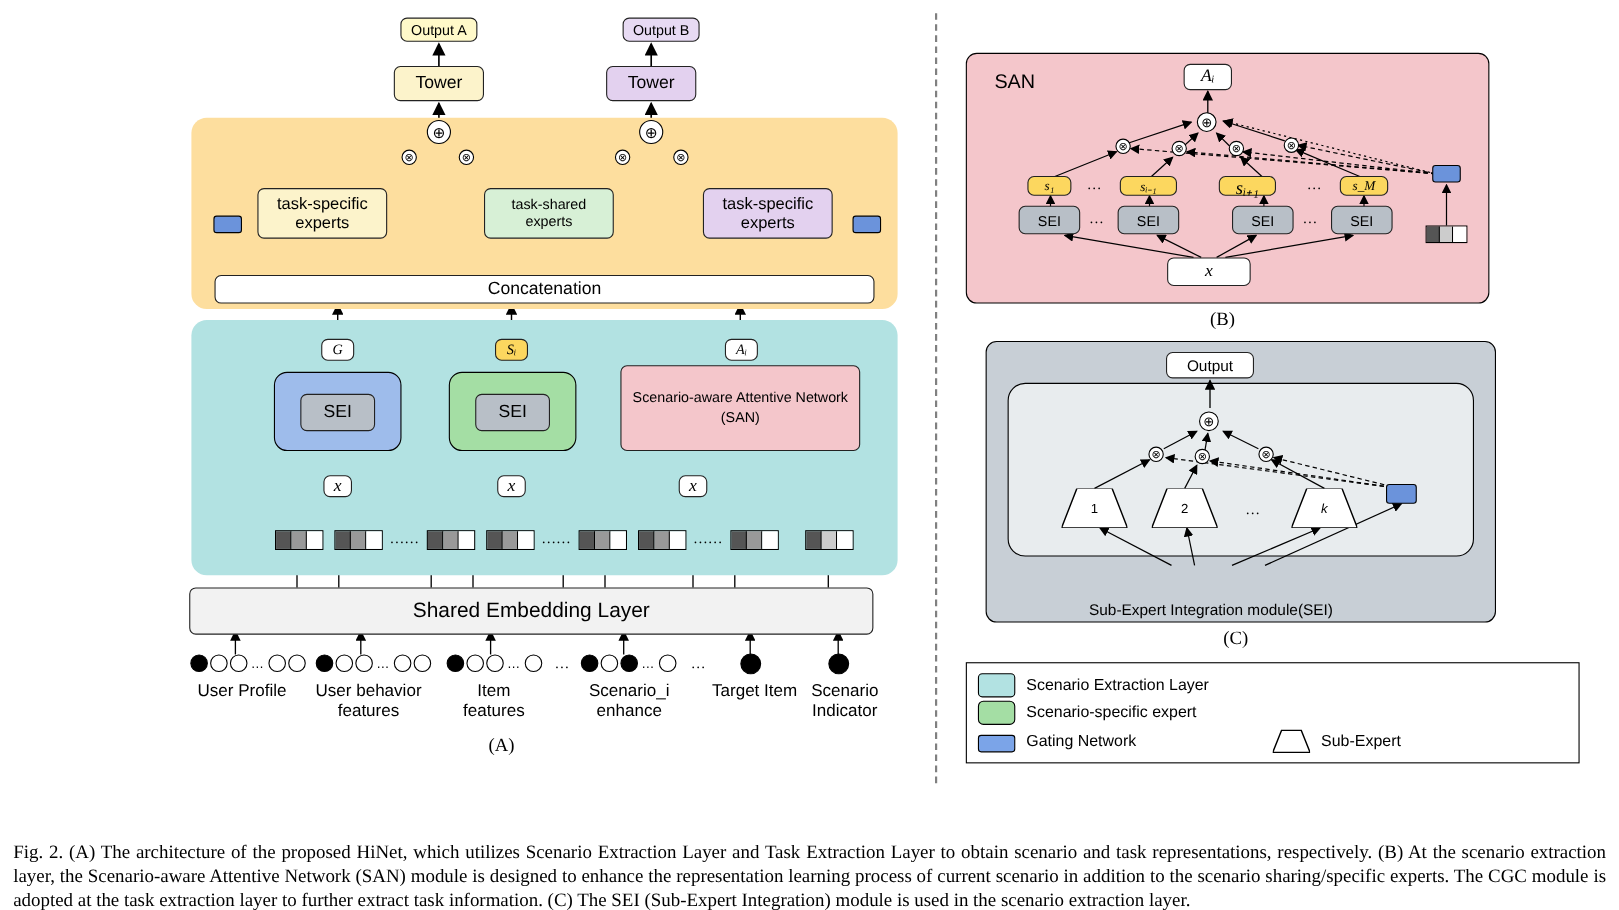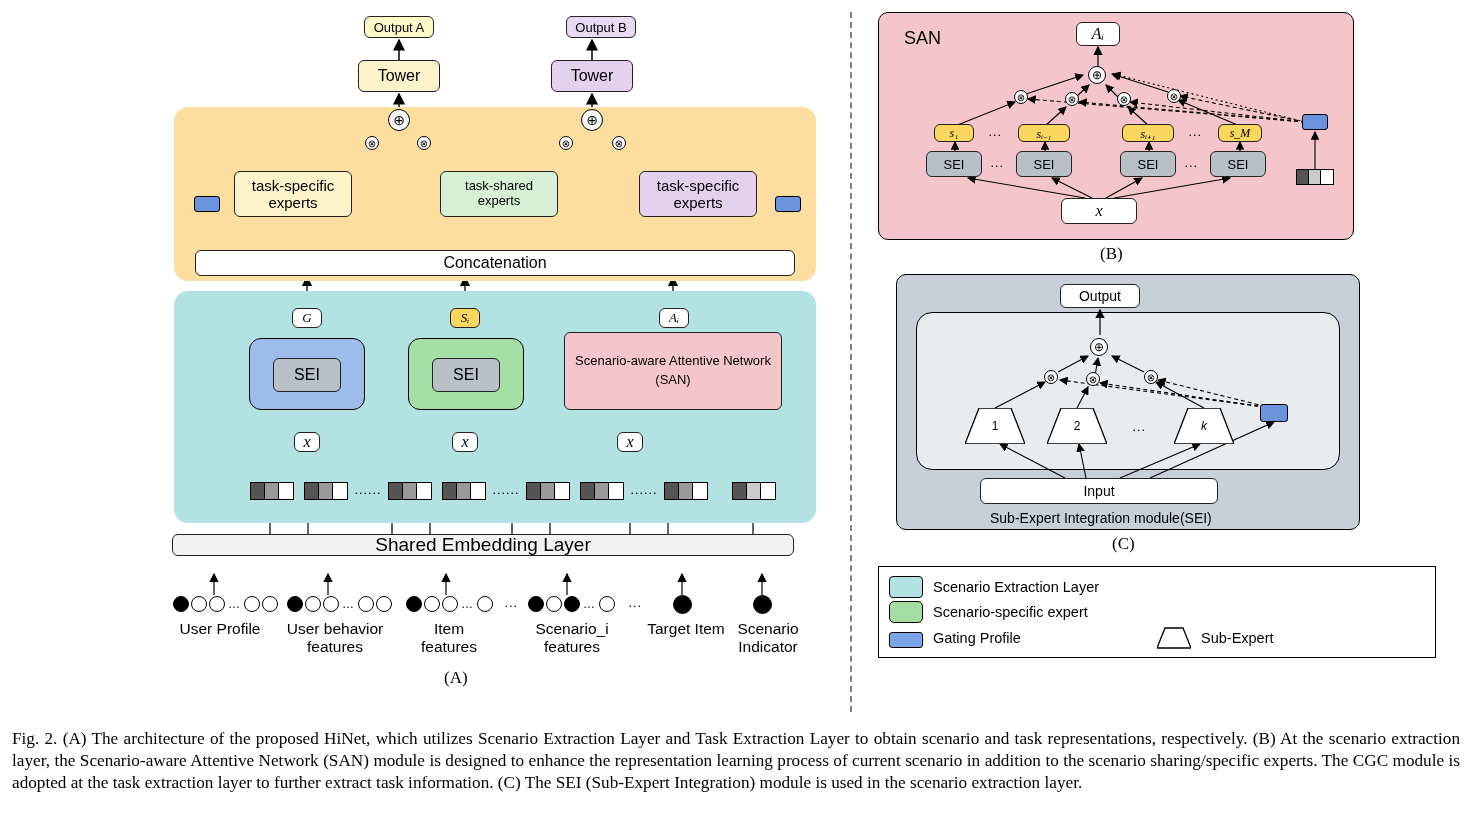--- a/index.html
+++ b/index.html
@@ -29,20 +29,21 @@
   }
   .divider .dash {
     border-left: 2px dashed #808080;
     height: 700px;
     width: 0;
   }
   .panel-right {
     position: relative;
     flex: 1;
     height: 700px;
+    margin-top: 36px;
   }
   
   .abs { position: absolute; }
   .box {
     border: 1.5px solid #222;
     border-radius: 6px;
     text-align: center;
     font-family: Arial, Helvetica, sans-serif;
     display: flex;
     align-items: center;
@@ -337,21 +338,21 @@
       </div>
 
       <div class="abs" style="left:720px; top:470px;">
         <div class="feat-strip">
             <div class="c-dk"></div>
             <div class="c-lg"></div>
             <div class="c-wh"></div>
           </div>
       </div>
 
-      <div class="abs box fill-shared-emb" style="left:160px;top:522px;width:622px;height:22px;font-size:19px;">Shared Embedding Layer</div>
+      <div class="abs box fill-shared-emb" style="left:160px;top:522px;width:622px;height:43px;font-size:19px;">Shared Embedding Layer</div>
 
       <div class="abs" style="left:160px;top:582px;">
         <span class="dotcirc filled"></span><span class="dotcirc open"></span><span class="dotcirc open"></span><span class="dots3">…</span><span class="dotcirc open"></span><span class="dotcirc open"></span>
       </div>
       <div class="abs" style="left:274px;top:582px;">
         <span class="dotcirc filled"></span><span class="dotcirc open"></span><span class="dotcirc open"></span><span class="dots3">…</span><span class="dotcirc open"></span><span class="dotcirc open"></span>
       </div>
       <div class="abs" style="left:393px;top:582px;">
         <span class="dotcirc filled"></span><span class="dotcirc open"></span><span class="dotcirc open"></span><span class="dots3">…</span><span class="dotcirc open"></span>
       </div>
@@ -362,21 +363,21 @@
       <div class="abs smalltxt" style="left:616px;top:583px;">…</div>
       <div class="abs" style="left:660px;top:582px;"><span class="dotcirc filled" style="width:19px;height:19px;"></span></div>
       <div class="abs" style="left:740px;top:582px;"><span class="dotcirc filled" style="width:19px;height:19px;"></span></div>
 
       <div class="abs lbl" style="left:158px;top:608px;width:100px;">User Profile</div>
       <div class="abs lbl" style="left:268px;top:608px;width:110px;white-space:pre;">User behavior
 features</div>
       <div class="abs lbl" style="left:392px;top:608px;width:90px;white-space:pre;">Item
 features</div>
       <div class="abs lbl" style="left:510px;top:608px;width:100px;white-space:pre;">Scenario_i
-features</div>
+enhance</div>
       <div class="abs lbl" style="left:626px;top:608px;width:96px;">Target Item</div>
       <div class="abs lbl" style="left:716px;top:608px;width:80px;white-space:pre;">Scenario
 Indicator</div>
 
       <div class="abs panel-letter" style="left:432px;top:656px;">(A)</div>
     </div>
 
     <div class="divider">
         <div class="dash"></div>
       </div>
@@ -432,21 +433,21 @@
       <div class="abs tiny-circle-sym" style="left:257px;top:80px;">⊗</div>
       <div class="abs tiny-circle-sym" style="left:307px;top:77px;">⊗</div>
 
       <div class="abs box fill-yellow-si" style="left:74px;top:112px;width:40px;height:18px;font-size:12px;">
           <span class="math">s₁</span>
         </div>
       <div class="abs smalltxt" style="left:128px;top:112px;">…</div>
       <div class="abs box fill-yellow-si" style="left:158px;top:112px;width:52px;height:18px;font-size:12px;">
           <span class="math">sᵢ₋₁</span>
         </div>
-      <div class="abs box fill-yellow-si" style="left:262px;top:112px;width:52px;height:18px;font-size:12px;">
+      <div class="abs box fill-yellow-si" style="left:248px;top:112px;width:52px;height:18px;font-size:17px;">
           <span class="math">sᵢ₊₁</span>
         </div>
       <div class="abs smalltxt" style="left:328px;top:112px;">…</div>
       <div class="abs box fill-yellow-si" style="left:358px;top:112px;width:44px;height:18px;font-size:12px;">
           <span class="math">s_M</span>
         </div>
 
       <div class="abs box fill-sei" style="left:66px;top:139px;width:56px;height:26px;font-size:13px;">SEI</div>
       <div class="abs smalltxt" style="left:130px;top:143px;">…</div>
       <div class="abs box fill-sei" style="left:156px;top:139px;width:56px;height:26px;font-size:13px;">SEI</div>
@@ -513,41 +514,40 @@
           <text x="30" y="22" text-anchor="middle" font-family="Arial" font-size="12">2</text>
         </svg>
       <div class="abs smalltxt" style="left:272px;top:407px;">…</div>
       <svg class="abs" style="left:314px;top:396px;" width="60" height="36">
           <polygon points="14,0 46,0 60,36 0,36" fill="#fff" stroke="#000" stroke-width="1.3"></polygon>
           <text x="30" y="22" text-anchor="middle" font-family="Arial" font-size="12" font-style="italic">k</text>
         </svg>
 
       <div class="abs fill-gate-rect" style="left:400px;top:392px;width:28px;height:18px;"></div>
 
-      <div class="abs box fill-white" style="left:120px;top:466px;width:238px;height:26px;font-size:14px;">Input</div>
       <div class="abs" style="left:130px;top:498px;font-family:Arial;font-size:14px;">Sub-Expert Integration module(SEI)</div>
       <div class="abs panel-letter" style="left:252px;top:522px;">(C)</div>
 
       <div class="abs legend" style="left:18px;top:554px;width:558px;">
         <div class="legend-row">
           <div class="legend-col">
             <div class="legend-swatch fill-sel-teal" style="border-radius:4px;"></div>
             <span>Scenario Extraction Layer</span>
           </div>
         </div>
         <div class="legend-row">
           <div class="legend-col">
             <div class="legend-swatch fill-sei-outer-green"></div>
             <span>Scenario-specific expert</span>
           </div>
         </div>
         <div class="legend-row">
           <div class="legend-col">
             <div class="legend-swatch fill-gate" style="border-radius:3px;height:16px;margin-top:3px;"></div>
-            <span>Gating Profile</span>
+            <span>Gating Network</span>
           </div>
           <div class="legend-col">
             <svg width="34" height="24" style="margin-right:10px;flex:0 0 34px;">
                 <polygon points="8,2 26,2 34,22 0,22" fill="#fff" stroke="#000" stroke-width="1.3"></polygon>
               </svg>
             <span>Sub-Expert</span>
           </div>
         </div>
       </div>
 

